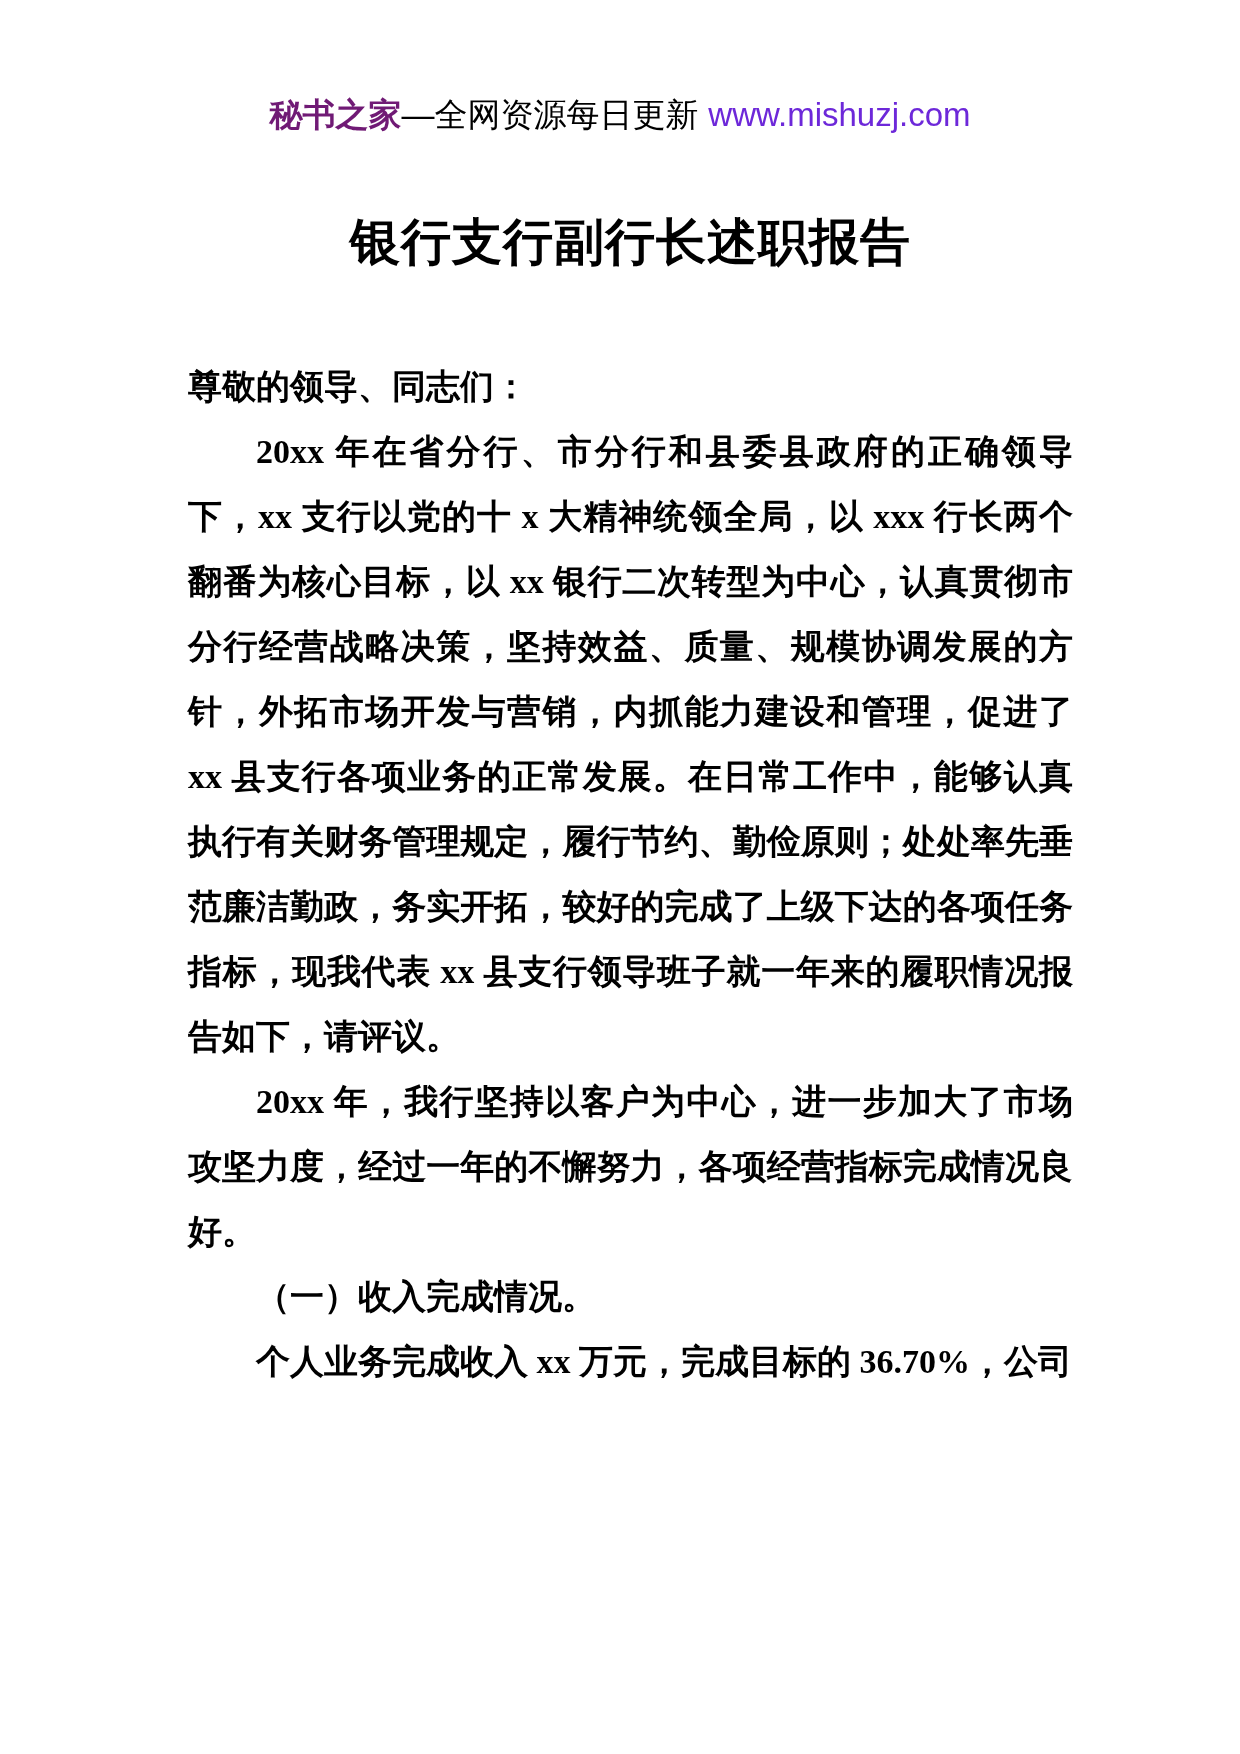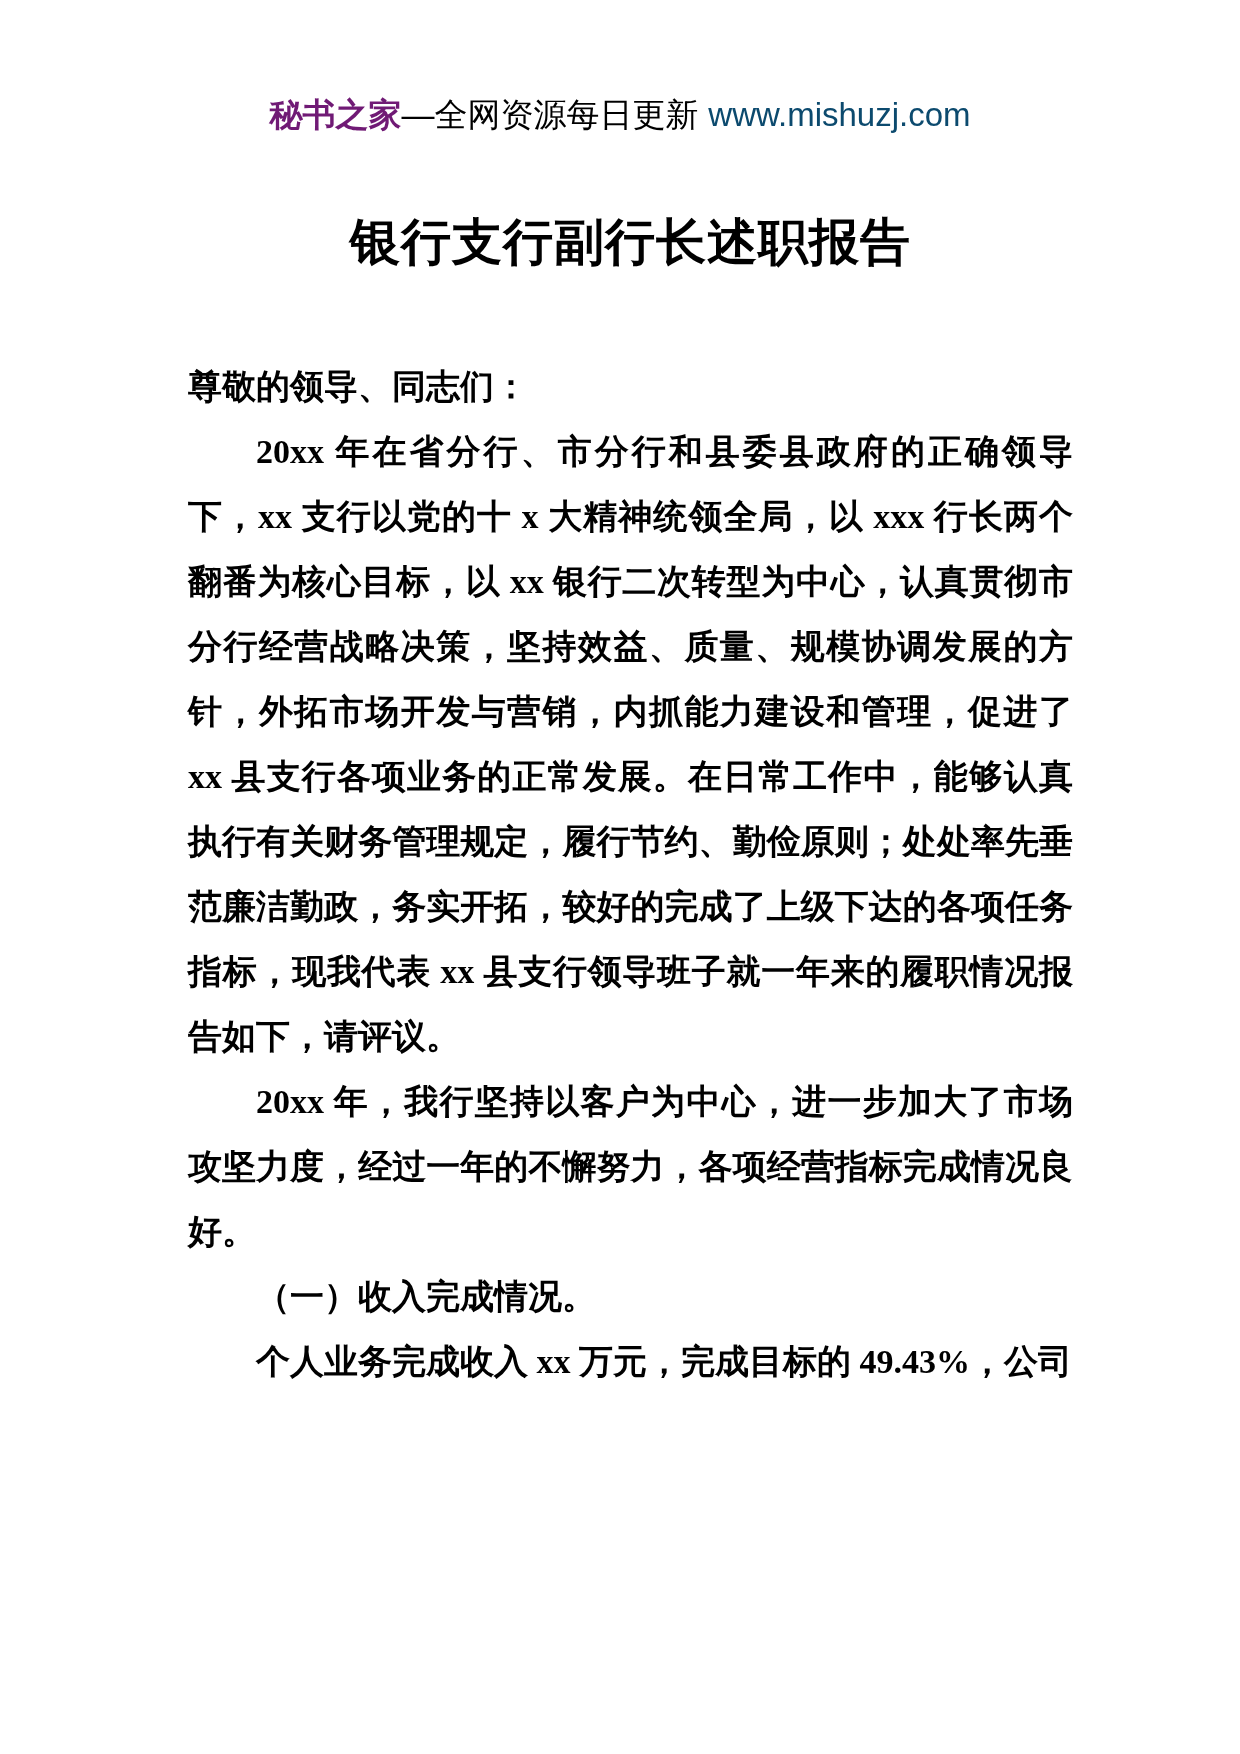--- a/index.html
+++ b/index.html
@@ -36,21 +36,21 @@
   .site-name {
     color: #701a75;
     font-weight: bold;
   }
   .header-tagline {
     color: #000000;
     margin-right: 0.3em;
     text-align: right;
   }
   .site-url {
-    color: #0c4a6e;
+    color: #6d28d9;
     text-decoration: none;
     cursor: pointer;
   }
   .doc-title {
     position: absolute;
     top: 213px;
     left: 188px;
     width: 885px;
     margin: 0;
     text-align: center;
@@ -93,16 +93,16 @@
     <span class="site-name">秘书之家</span><span class="header-tagline">—全网资源每日更新</span><span class="site-url">www.mishuzj.com</span>
   </div>
 
   <h1 class="doc-title">银行支行副行长述职报告</h1>
 
   <div class="content">
     <p>尊敬的领导、同志们：</p>
     <p class="indent">20xx 年在省分行、市分行和县委县政府的正确领导下，xx 支行以党的十 x 大精神统领全局，以 xxx 行长两个翻番为核心目标，以 xx 银行二次转型为中心，认真贯彻市分行经营战略决策，坚持效益、质量、规模协调发展的方针，外拓市场开发与营销，内抓能力建设和管理，促进了 xx 县支行各项业务的正常发展。在日常工作中，能够认真执行有关财务管理规定，履行节约、勤俭原则；处处率先垂范廉洁勤政，务实开拓，较好的完成了上级下达的各项任务指标，现我代表 xx 县支行领导班子就一年来的履职情况报告如下，请评议。</p>
     <p class="indent">20xx 年，我行坚持以客户为中心，进一步加大了市场攻坚力度，经过一年的不懈努力，各项经营指标完成情况良好。</p>
     <p class="indent">（一）收入完成情况。</p>
-    <p class="indent">个人业务完成收入 xx 万元，完成目标的 49.43%，公司</p>
+    <p class="indent">个人业务完成收入 xx 万元，完成目标的 36.70%，公司</p>
   </div>
 
 </div>
 
 </body></html>

